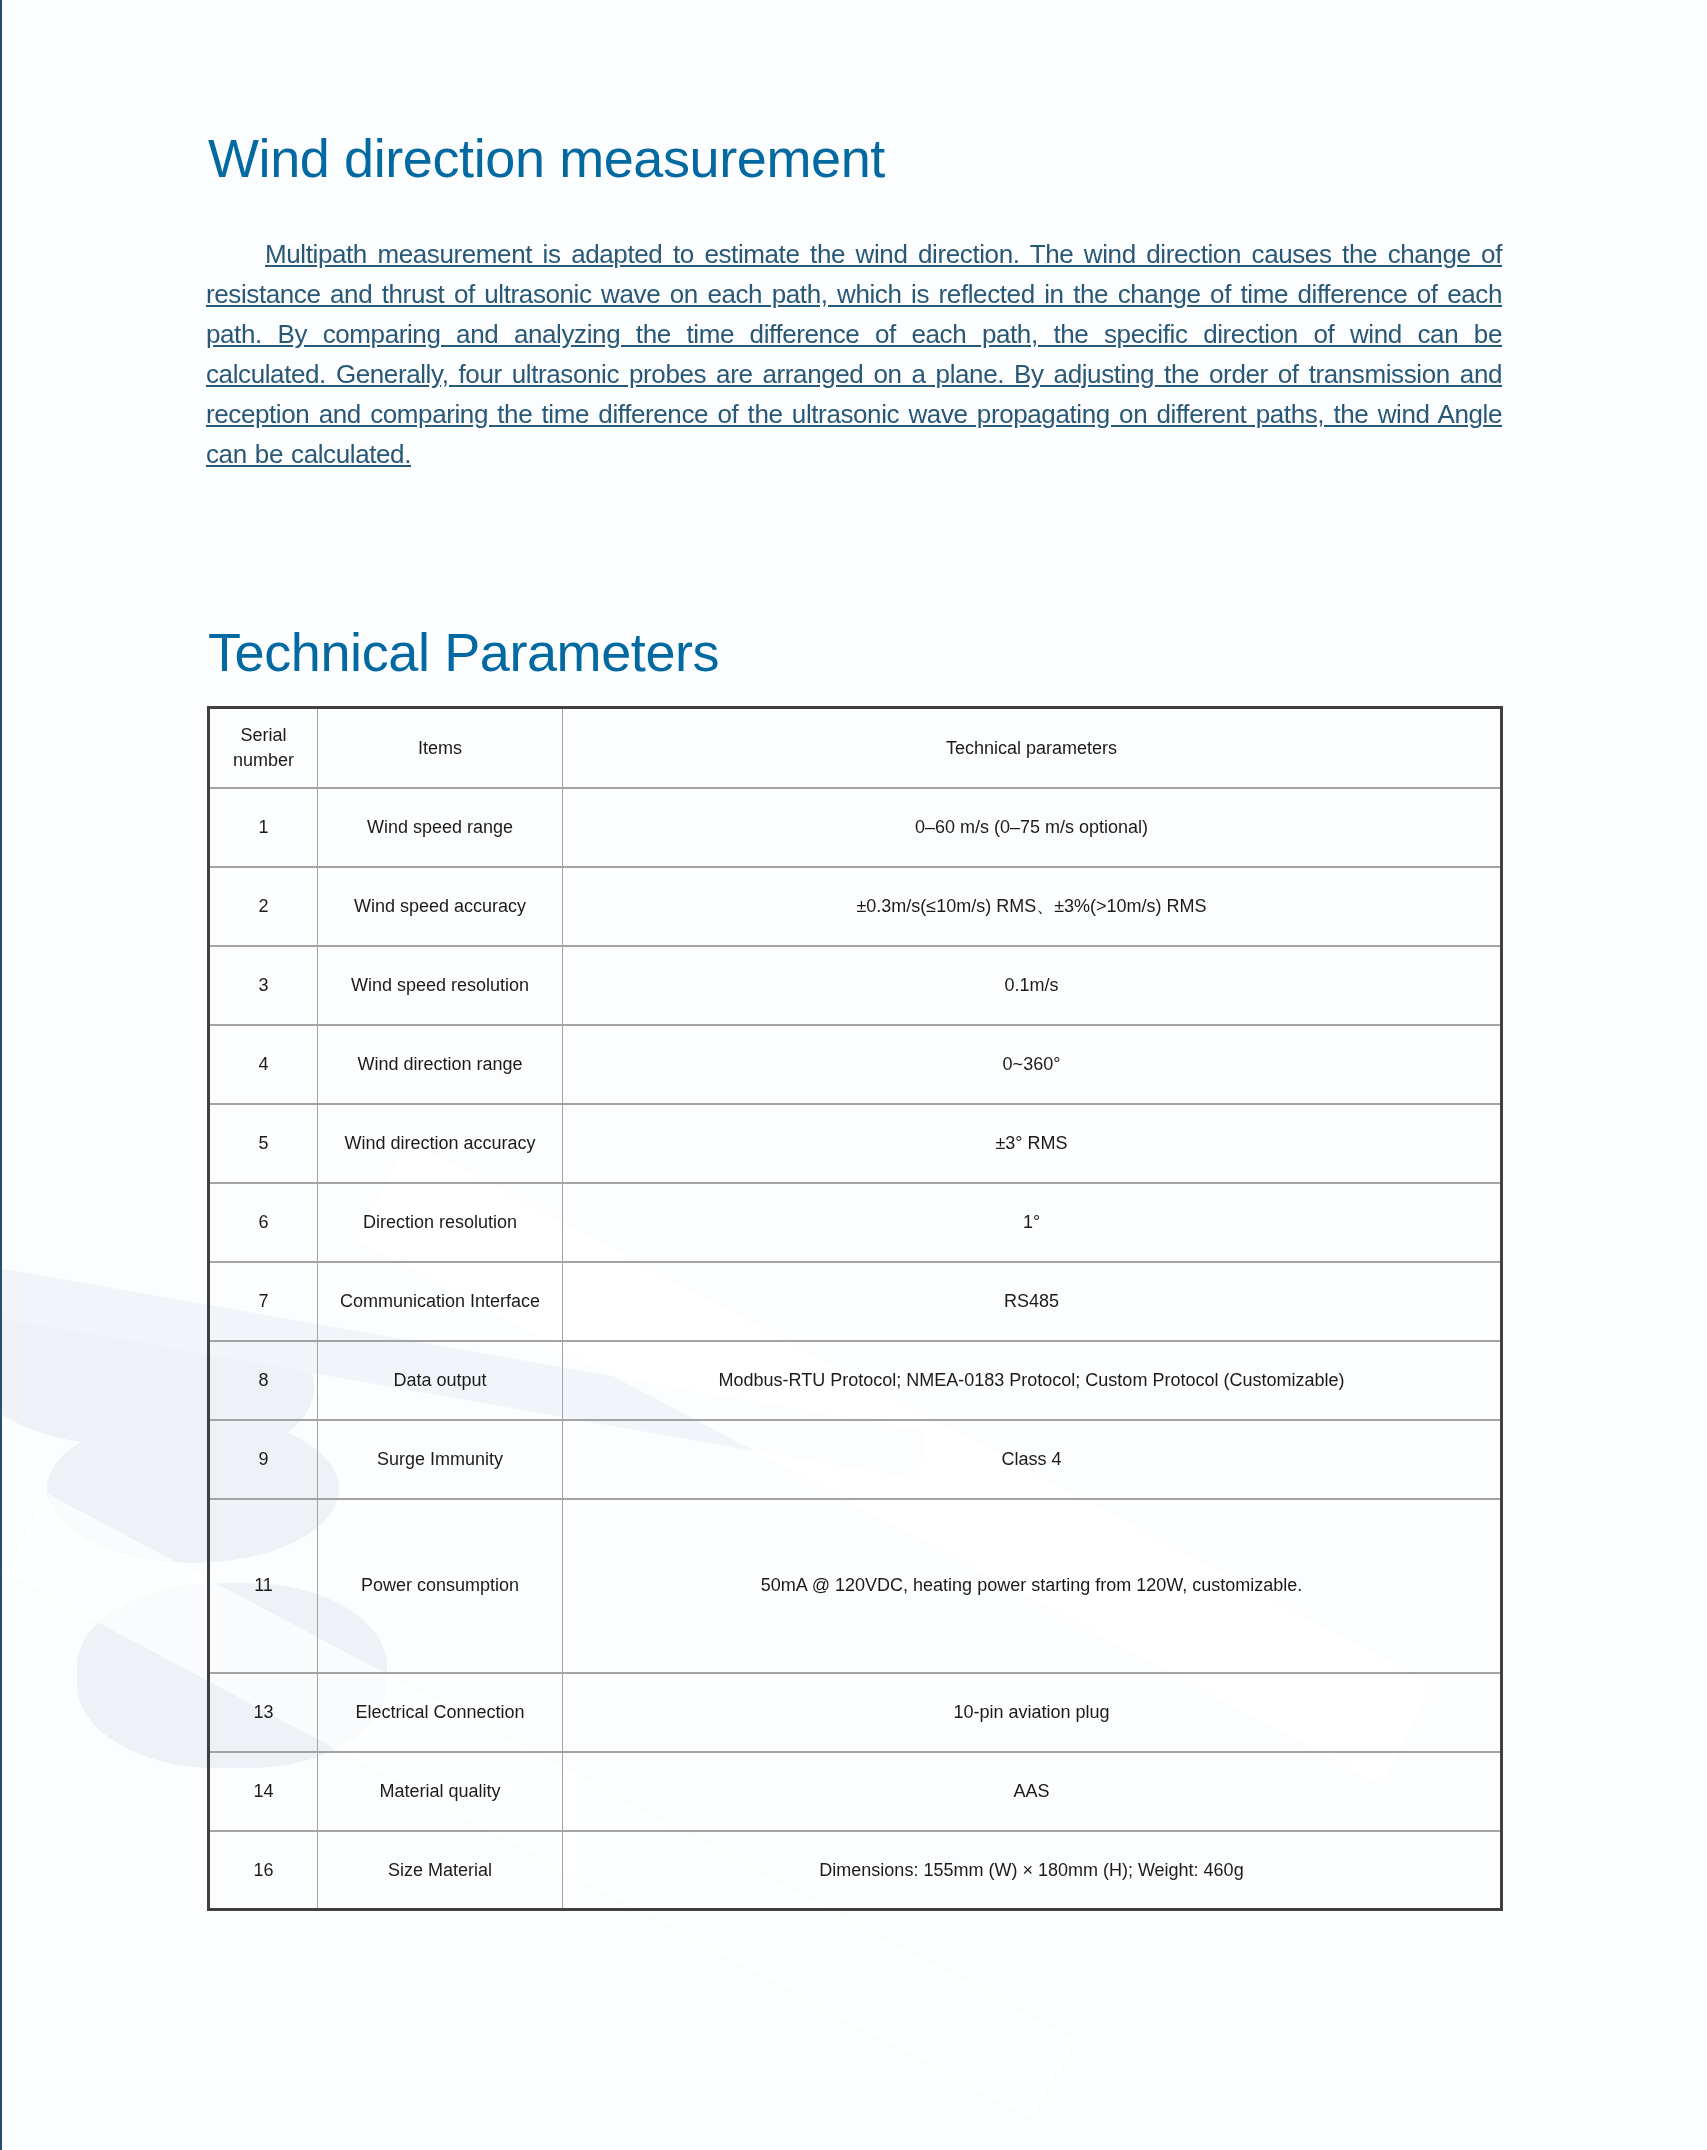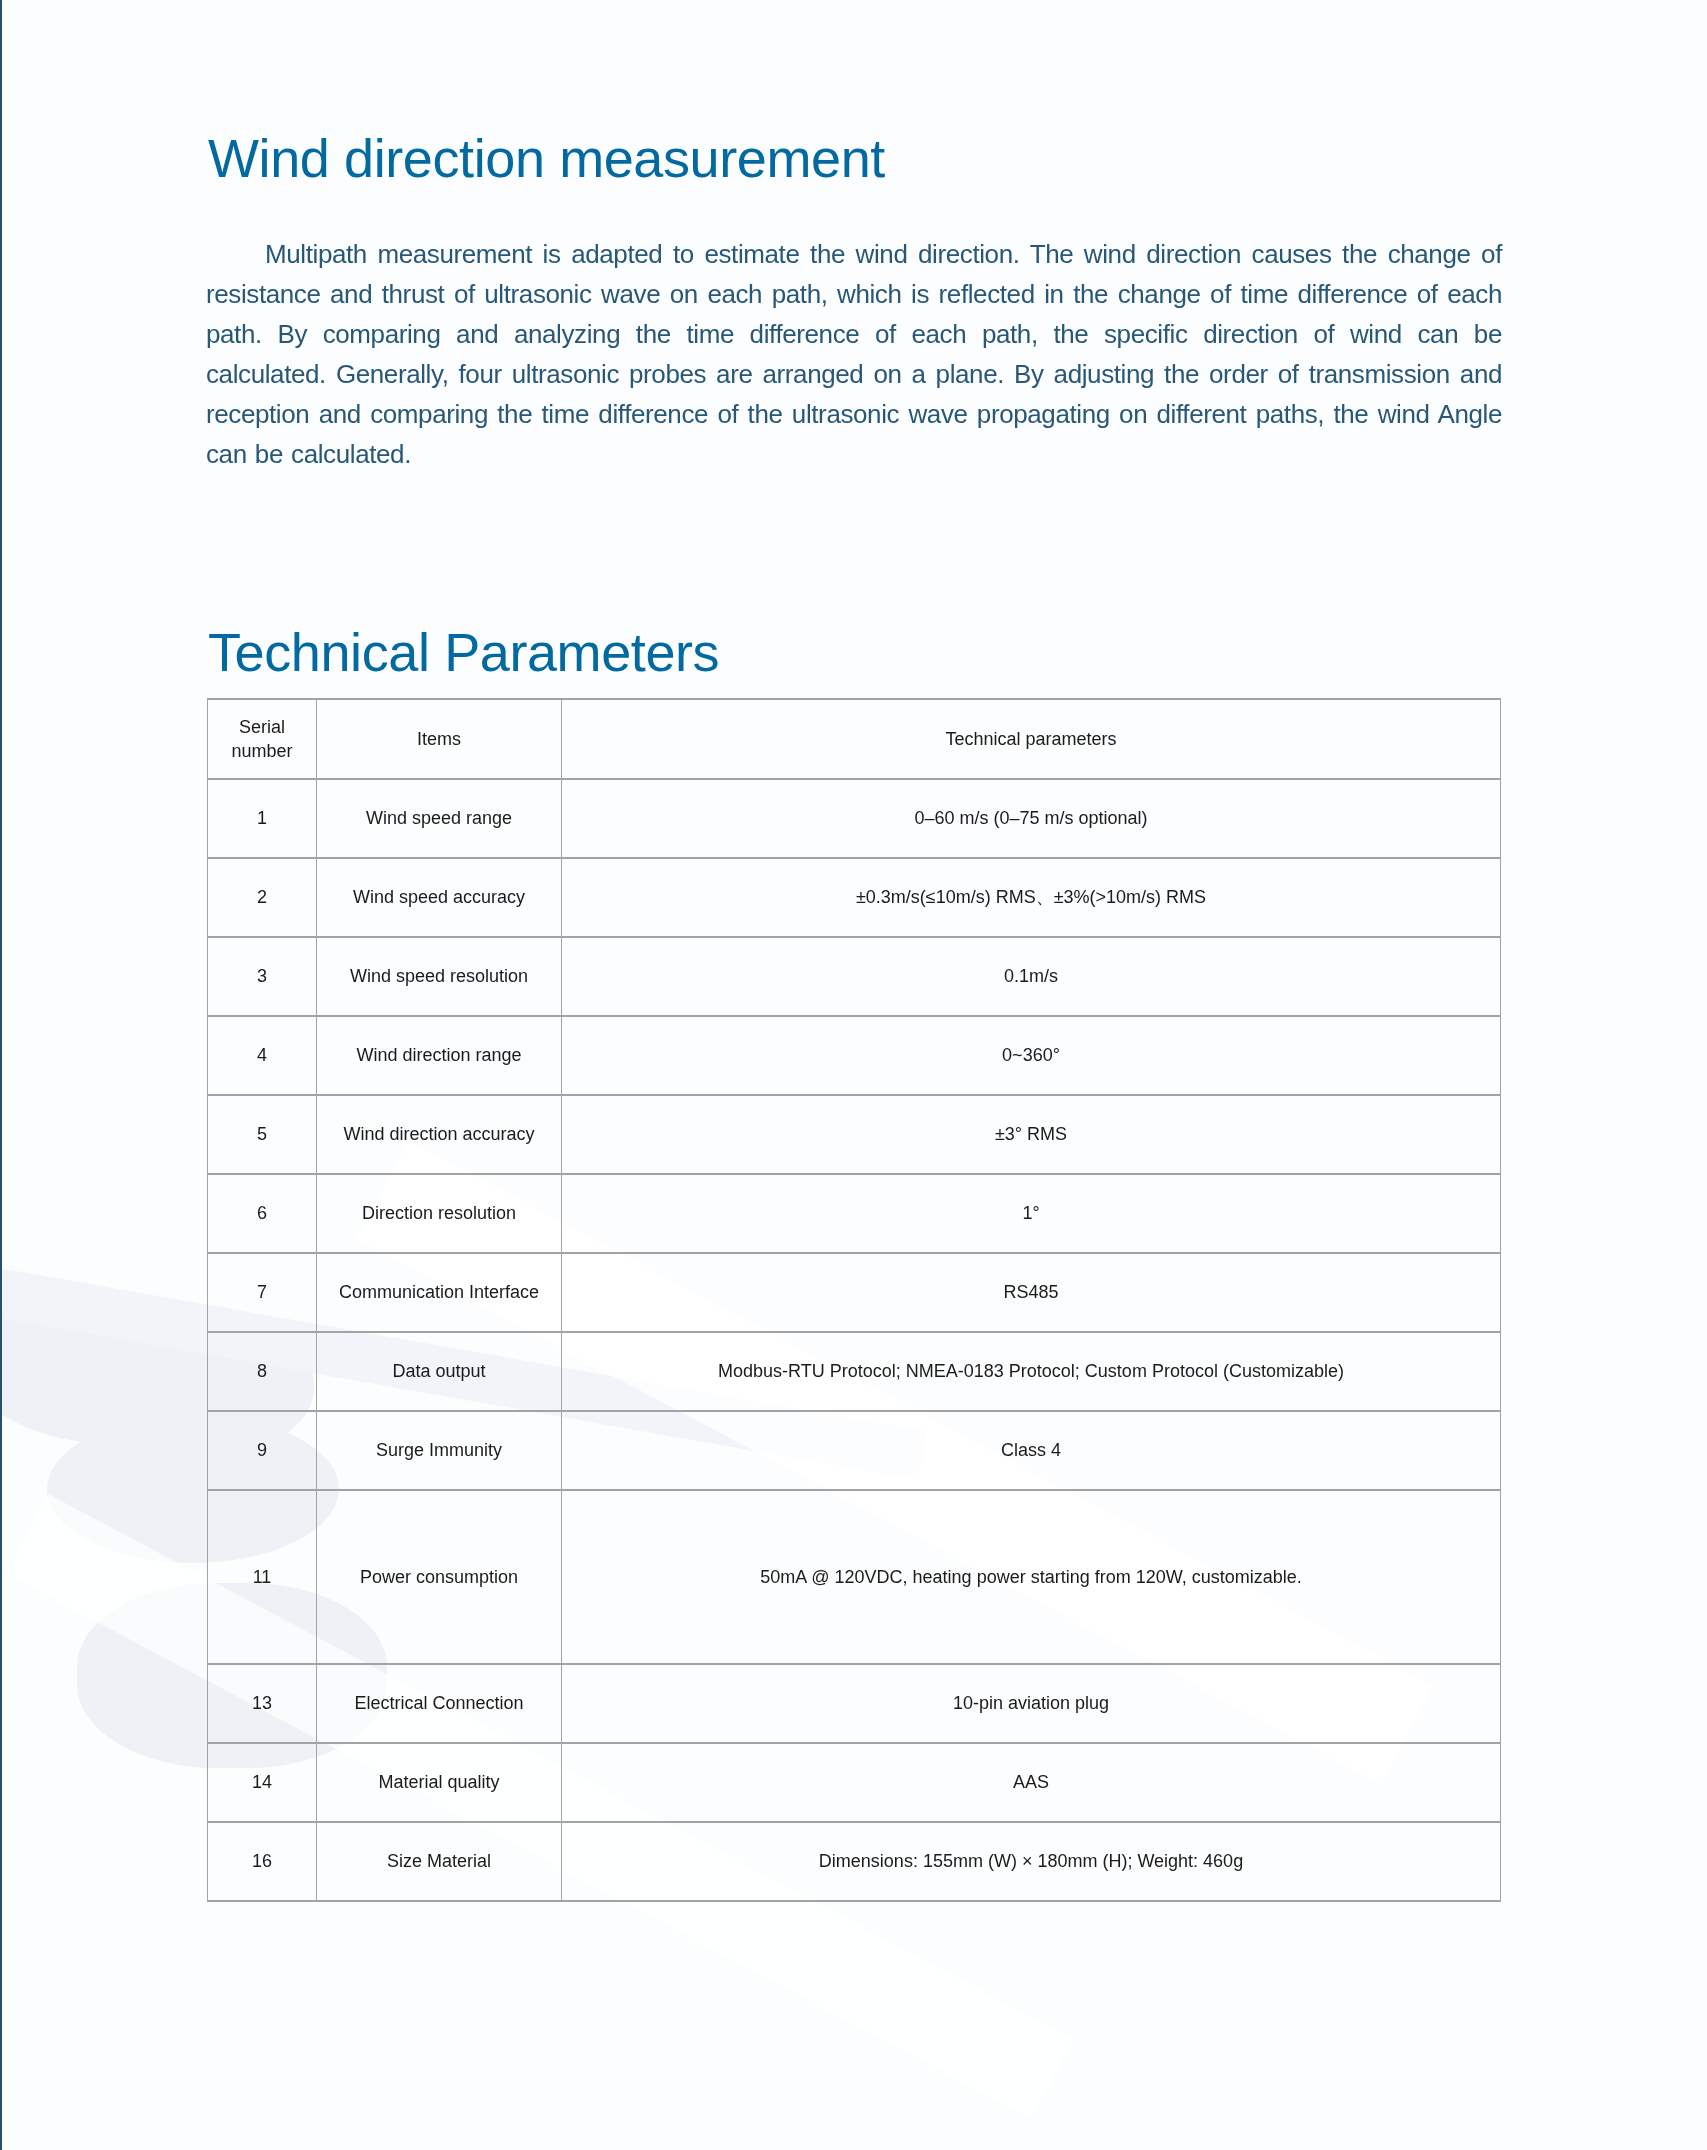--- a/index.html
+++ b/index.html
@@ -29,41 +29,41 @@
     position:absolute;left:208px;
     font-size:54px;line-height:1.1;font-weight:400;
     color:#0369a1;letter-spacing:-0.4px;white-space:nowrap;
   }
   #title1{top:129px;}
   #title2{top:623px;}
   .para{
     position:absolute;left:206px;top:234px;width:1296px;
     font-size:26px;line-height:40px;color:#295877;
     text-align:justify;text-indent:59px;
-    letter-spacing:-0.4px;word-spacing:1.3px;
+    letter-spacing:-0.4px;word-spacing:1.3px;text-decoration:underline;
   }
   
   .tp-table{
     position:absolute;left:207px;top:698px;
     width:1294px;
     border-collapse:collapse;table-layout:fixed;
     background:transparent;
   }
   .tp-table col.c1{width:109px;}
   .tp-table col.c2{width:245px;}
   .tp-table col.c3{width:939px;}
   .tp-table th,.tp-table td{
     border:1.7px solid #a3a3a3;
     border-top-width:2.6px;border-bottom-width:2.6px;
     text-align:center;vertical-align:middle;
     font-size:18px;font-weight:400;color:#1b1b1b;
     padding:0 7.7px;background:transparent;
     line-height:1.35;
   }
-  .tp-table{border:1px solid #404040;}
+  .tp-table{border:3px solid #404040;margin-top:8px;}
   tr.h-header{height:80px;}
   tr.r{height:79px;}
   tr.r.tall{height:174px;}
   .hdr-serial{padding:0 17px;}
 </style>
 </head>
 <body>
 
 <div id="page">
 

